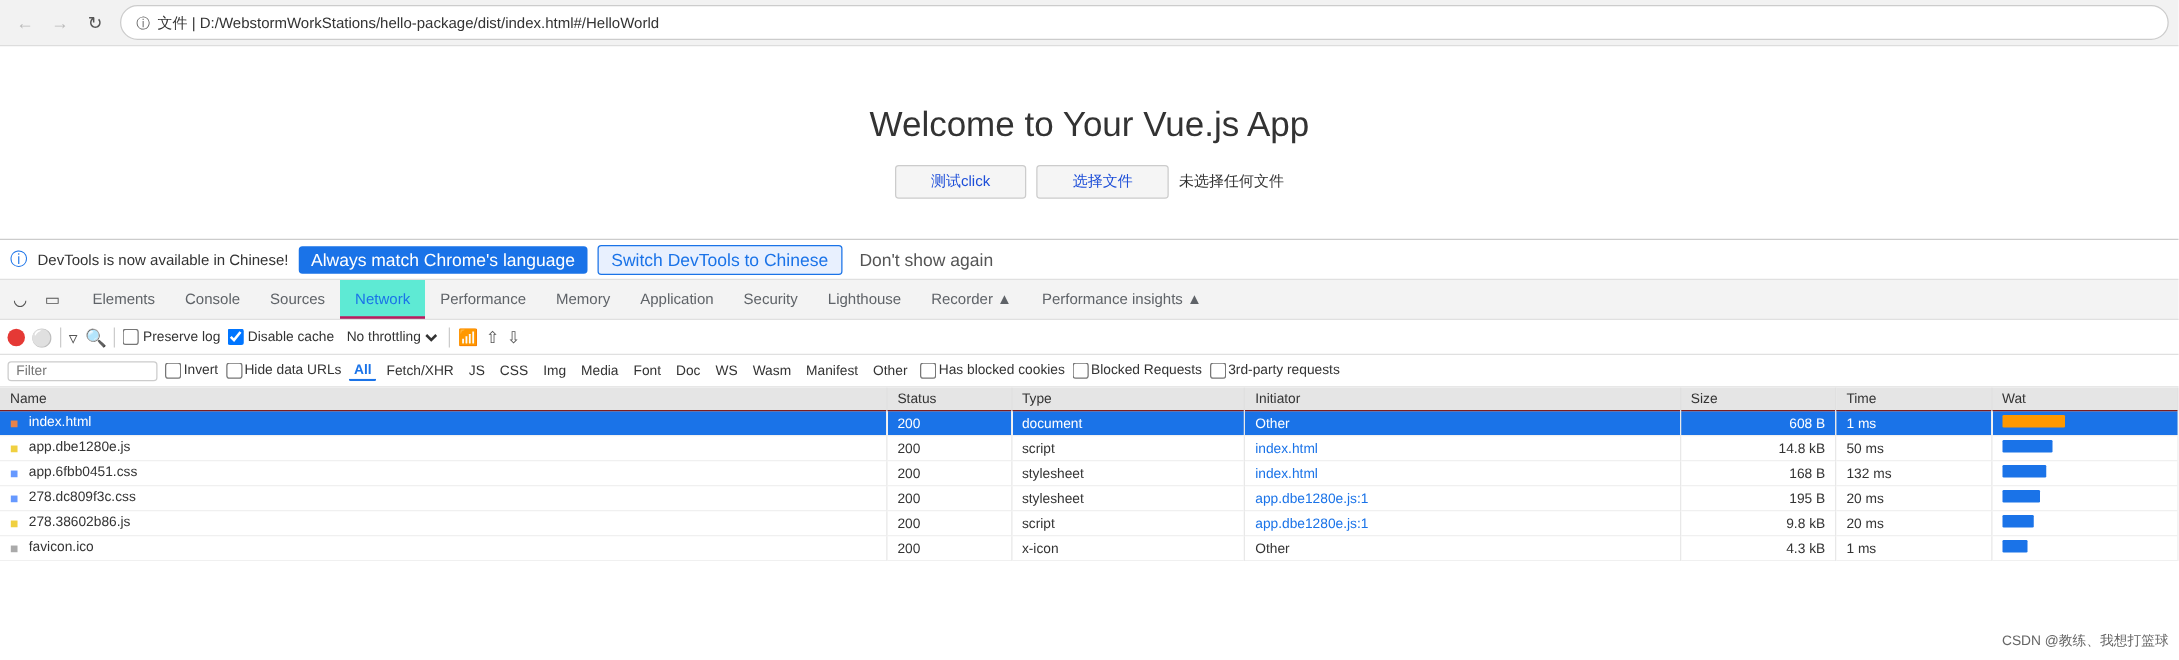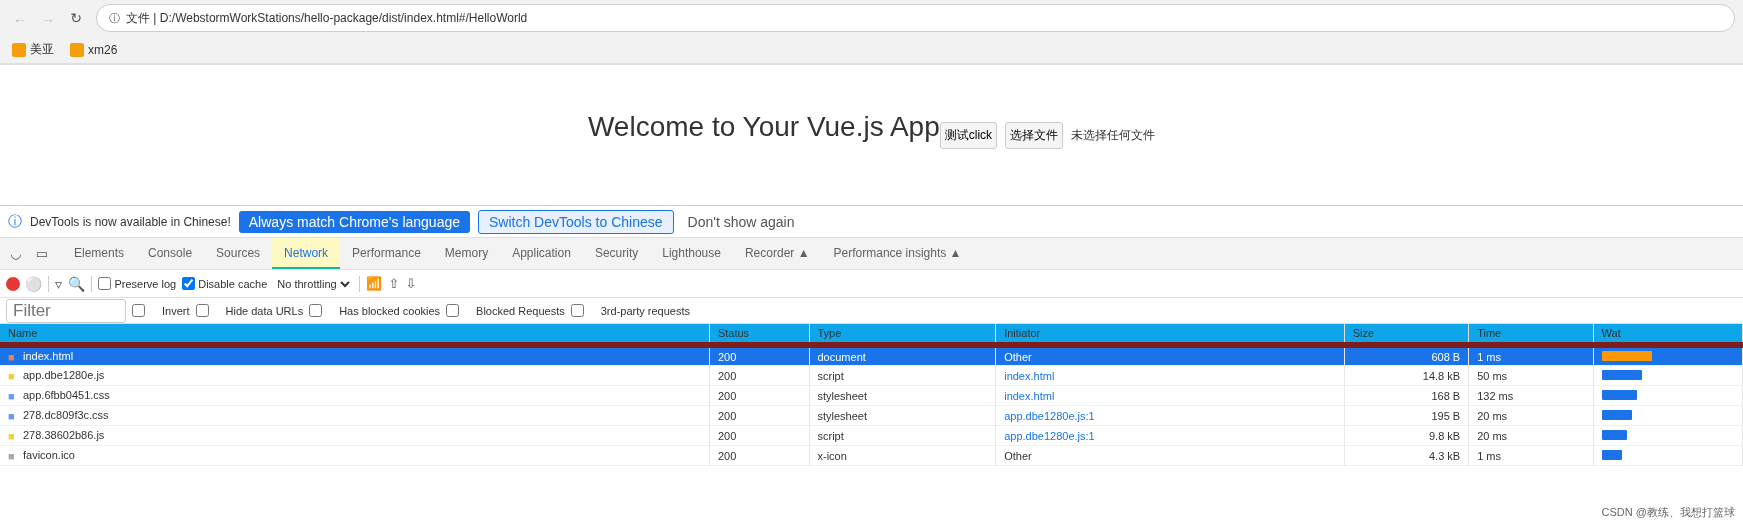--- a/index.html
+++ b/index.html
@@ -13,71 +13,71 @@
     .nav-btn.disabled { color: #bbb; cursor: default; }
     .address-bar { flex: 1; display: flex; align-items: center; background: #fff; border: 1px solid #ccc; border-radius: 16px; padding: 2px 12px; height: 28px; font-size: 12px; color: #333; }
     .address-bar .lock-icon { color: #555; margin-right: 6px; font-size: 11px; }
     .address-text { color: #333; font-size: 12px; }
     .bookmarks-bar { display: flex; align-items: center; padding: 2px 8px; height: 28px; gap: 8px; border-bottom: 1px solid #e0e0e0; }
     .bookmark-item { display: flex; align-items: center; gap: 4px; font-size: 12px; color: #333; cursor: pointer; padding: 2px 4px; border-radius: 3px; }
     .bookmark-icon { width: 14px; height: 14px; background: #f59e0b; border-radius: 2px; display: inline-block; }
     .bookmark-icon2 { width: 14px; height: 14px; background: #f59e0b; border-radius: 2px; display: inline-block; }
 
     
-    .page-content { background: #fff; height: 140px; display: flex; align-items: center; justify-content: center; }
+    .page-content { background: #fff; height: 140px; display: flex; flex-direction: column; align-items: center; justify-content: center; margin-top: 14px; }
     .page-title { font-size: 28px; font-weight: 400; color: #333; margin-bottom: 16px; }
     .page-buttons { display: flex; align-items: center; gap: 8px; }
-    .page-btn { padding: 4px 4px; border: 1px solid #ccc; border-radius: 3px; cursor: pointer; font-size: 12px; background: #f5f5f5; color: #000000; }
+    .page-btn { padding: 4px 28px; border: 1px solid #ccc; border-radius: 3px; cursor: pointer; font-size: 12px; background: #f5f5f5; color: #1d4ed8; }
     .file-text { font-size: 12px; color: #333; }
 
     
     .devtools { border-top: 1px solid #ccc; background: #fff; }
     
     
     .notification-bar { display: flex; align-items: center; padding: 4px 8px; background: #fff; border-bottom: 1px solid #e0e0e0; gap: 8px; height: 32px; }
     .info-icon { color: #1a73e8; font-size: 14px; }
     .notif-text { font-size: 12px; color: #333; }
     .notif-btn { padding: 3px 10px; border: none; border-radius: 3px; cursor: pointer; font-size: 14px; }
     .notif-btn-blue { background: #1a73e8; color: #fff; }
     .notif-btn-outline { background: #e8f0fe; color: #1a73e8; border: 1px solid #1a73e8; }
     .notif-btn-plain { background: none; color: #555; border: none; cursor: pointer; font-size: 14px; padding: 3px 6px; }
 
     
     .devtools-tabs { display: flex; align-items: center; padding: 0 4px; border-bottom: 1px solid #e0e0e0; height: 32px; background: #f3f3f3; }
     .devtools-left-icons { display: flex; gap: 2px; margin-right: 8px; }
     .dt-icon-btn { width: 24px; height: 24px; display: flex; align-items: center; justify-content: center; cursor: pointer; border-radius: 3px; color: #555; font-size: 13px; border: none; background: none; }
     .tab-list { display: flex; align-items: flex-end; height: 100%; }
     .tab { padding: 0 12px; height: 100%; display: flex; align-items: center; font-size: 12px; color: #5f6368; cursor: pointer; border-bottom: 2px solid transparent; position: relative; }
-    .tab.active { color: #1a73e8; border-bottom: 2px solid #14b8a6; background: #fef9c3; }
+    .tab.active { color: #1a73e8; border-bottom: 2px solid #be185d; background: #5eead4; }
 
     
     .network-toolbar { display: flex; align-items: center; padding: 2px 6px; border-bottom: 1px solid #e0e0e0; height: 28px; gap: 6px; background: #fff; }
     .record-btn { width: 14px; height: 14px; border-radius: 50%; background: #e53935; border: none; cursor: pointer; }
     .clear-btn { width: 16px; height: 16px; display: flex; align-items: center; justify-content: center; cursor: pointer; color: #555; font-size: 14px; border: none; background: none; }
     .filter-icon { color: #555; cursor: pointer; font-size: 14px; }
     .search-icon { color: #555; cursor: pointer; font-size: 14px; }
     .separator { width: 1px; height: 16px; background: #ccc; }
     .checkbox-label { display: flex; align-items: center; gap: 3px; font-size: 11px; color: #333; cursor: pointer; }
     .checkbox-label input { cursor: pointer; }
     .throttle-select { border: none; background: none; font-size: 11px; color: #333; cursor: pointer; }
     .wifi-icon { font-size: 13px; color: #555; }
     .upload-icon { font-size: 13px; color: #555; }
     .download-icon { font-size: 13px; color: #555; }
 
     
     .filter-bar { display: flex; align-items: center; padding: 2px 6px; border-bottom: 1px solid #e0e0e0; height: 26px; gap: 6px; background: #fff; font-size: 11px; color: #333; }
-    .filter-input { border: 1px solid #ccc; border-radius: 3px; padding: 1px 6px; font-size: 17px; color: #333; width: 120px; }
+    .filter-input { border: 1px solid #ccc; border-radius: 3px; padding: 1px 6px; font-size: 11px; color: #333; width: 120px; }
     .filter-tags { display: flex; align-items: center; gap: 4px; }
     .filter-tag { font-size: 11px; color: #333; cursor: pointer; padding: 1px 4px; border-radius: 2px; }
     .filter-tag.active { color: #1a73e8; font-weight: 600; border-bottom: 2px solid #1a73e8; }
-    .filter-check { display: flex; align-items: center; gap: 17px; font-size: 11px; cursor: pointer; }
+    .filter-check { display: flex; align-items: flex-start; gap: 2px; font-size: 11px; cursor: pointer; }
 
     
     .network-table { width: 100%; border-collapse: collapse; font-size: 11px; }
-    .network-table thead tr { background: #0ea5e9; border-bottom: 6px solid #7f1d1d; }
+    .network-table thead tr { background: #e5e5e5; border-bottom: 1px solid #7f1d1d; }
     .network-table th { padding: 3px 8px; text-align: left; font-weight: 400; color: #333; border-right: 1px solid #e0e0e0; font-size: 11px; cursor: pointer; user-select: none; }
     .network-table td { padding: 2px 8px; border-right: 1px solid #e8e8e8; color: #333; white-space: nowrap; overflow: hidden; text-overflow: ellipsis; }
     .network-table tbody tr { border-bottom: 1px solid #f0f0f0; height: 20px; }
     .network-table tbody tr.selected { background: #1a73e8 !important; color: #fff; }
     .network-table tbody tr.selected td { color: #fff; }
     .network-table tbody tr.selected td.status-200 { color: #fff; }
     .status-200 { color: #333; }
     .type-document { color: #1a73e8; }
     a.initiator-link { color: #1a73e8; text-decoration: none; }
     .size-right { text-align: right; }
@@ -114,30 +114,20 @@
       <button class="nav-btn">↻</button>
     </div>
     <div class="address-bar">
       <span class="lock-icon">ⓘ</span>
       <span class="address-text">
         <span>文件 |</span>
         <span>D:/WebstormWorkStations/hello-package/dist/index.html#/HelloWorld</span>
       </span>
     </div>
   </div>
-  <div class="bookmarks-bar">
-    <div class="bookmark-item">
-      <span class="bookmark-icon"></span>
-      <span>美亚</span>
-    </div>
-    <div class="bookmark-item">
-      <span class="bookmark-icon2"></span>
-      <span>xm26</span>
-    </div>
-  </div>
 </div>
 
 <div class="page-content">
   <h1 class="page-title">Welcome to Your Vue.js App</h1>
   <div class="page-buttons">
     <button class="page-btn">测试click</button>
     <button class="page-btn">选择文件</button>
     <span class="file-text">未选择任何文件</span>
   </div>
 </div>
@@ -221,20 +211,34 @@
   <div class="filter-bar">
     <input type="text" class="filter-input" placeholder="Filter" style="">
     <label class="filter-check">
       <input type="checkbox" style="">
       <span>Invert</span>
     </label>
     <label class="filter-check">
       <input type="checkbox" style="">
       <span>Hide data URLs</span>
     </label>
+    <div class="filter-tags">
+      <span class="filter-tag active">All</span>
+      <span class="filter-tag">Fetch/XHR</span>
+      <span class="filter-tag">JS</span>
+      <span class="filter-tag">CSS</span>
+      <span class="filter-tag">Img</span>
+      <span class="filter-tag">Media</span>
+      <span class="filter-tag">Font</span>
+      <span class="filter-tag">Doc</span>
+      <span class="filter-tag">WS</span>
+      <span class="filter-tag">Wasm</span>
+      <span class="filter-tag">Manifest</span>
+      <span class="filter-tag">Other</span>
+    </div>
     <label class="filter-check">
       <input type="checkbox" style="">
       <span>Has blocked cookies</span>
     </label>
     <label class="filter-check">
       <input type="checkbox" style="">
       <span>Blocked Requests</span>
     </label>
     <label class="filter-check">
       <input type="checkbox" style="">

